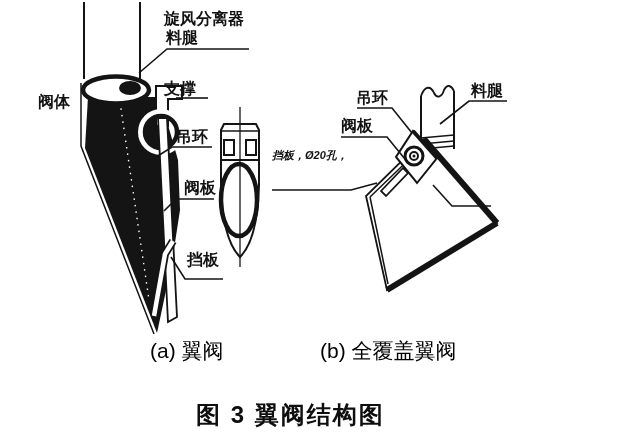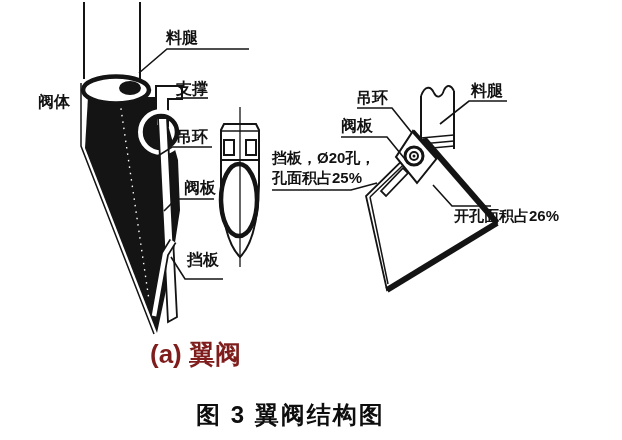--- a/index.html
+++ b/index.html
@@ -2,22 +2,22 @@
 <html><head>
 <meta charset="utf-8">
 <style>
   html,body{margin:0;padding:0;background:#e8e8e8;}
   .canvas{
     position:relative;width:622px;height:440px;background:#ffffff;
     font-family:"Liberation Sans", sans-serif;color:#161616;overflow:hidden;
   }
   svg{position:absolute;left:0;top:0;}
   .lbl{position:absolute;font-weight:bold;font-size:16px;line-height:1.05;white-space:nowrap;color:#121212;}
-  .note{font-size:15px;}
-  .cap{position:absolute;font-weight:bold;font-size:26px;white-space:nowrap;color:#7f1d1d;}
+  .note{font-size:11px;font-style:italic;}
+  .cap{position:absolute;font-weight:normal;font-size:21px;white-space:nowrap;color:#000000;}
   .figtitle{position:absolute;font-weight:bold;font-size:24px;letter-spacing:2px;white-space:nowrap;color:#0e0e0e;}
 </style>
 </head>
 <body>
 
 <div class="canvas">
 
   <svg width="622" height="440" viewBox="0 0 622 440">
 
     <g>
@@ -108,31 +108,31 @@
 
     <g stroke="#141414" stroke-width="1.6" fill="none">
       <polyline points="357,108 392,108 412,133"></polyline>
       <polyline points="341,137 387,137 409,164"></polyline>
       <polyline points="507,101 469,101 440,124"></polyline>
       <polyline points="272,190 351,190 377,183"></polyline>
       <polyline points="491,206 452,206 433,185"></polyline>
     </g>
   </svg>
 
+  <div class="lbl" style="left:164px;top:11px">旋风分离器</div>
   <div class="lbl" style="left:166px;top:30px">料腿</div>
   <div class="lbl" style="left:38px;top:94px">阀体</div>
-  <div class="lbl" style="left:176px;top:81px">支撑</div>
+  <div class="lbl" style="left:164px;top:81px">支撑</div>
   <div class="lbl" style="left:176px;top:129px">吊环</div>
   <div class="lbl" style="left:184px;top:180px">阀板</div>
   <div class="lbl" style="left:187px;top:252px">挡板</div>
 
   <div class="lbl" style="left:356px;top:90px">吊环</div>
   <div class="lbl" style="left:341px;top:118px">阀板</div>
   <div class="lbl" style="left:471px;top:83px">料腿</div>
 
   <div class="lbl note" style="left:272px;top:150px">挡板，Ø20孔，</div>
-  <div class="lbl note" style="left:272px;top:170px">孔面积占25%</div>
-  <div class="lbl note" style="left:454px;top:208px">开孔面积占26%</div>
 
   <div class="cap" style="left:150px;top:337px">(a) 翼阀</div>
+  <div class="cap" style="left:320px;top:337px">(b) 全覆盖翼阀</div>
   <div class="figtitle" style="left:196px;top:399px">图 3 翼阀结构图</div>
 
 </div>
 
 </body></html>

